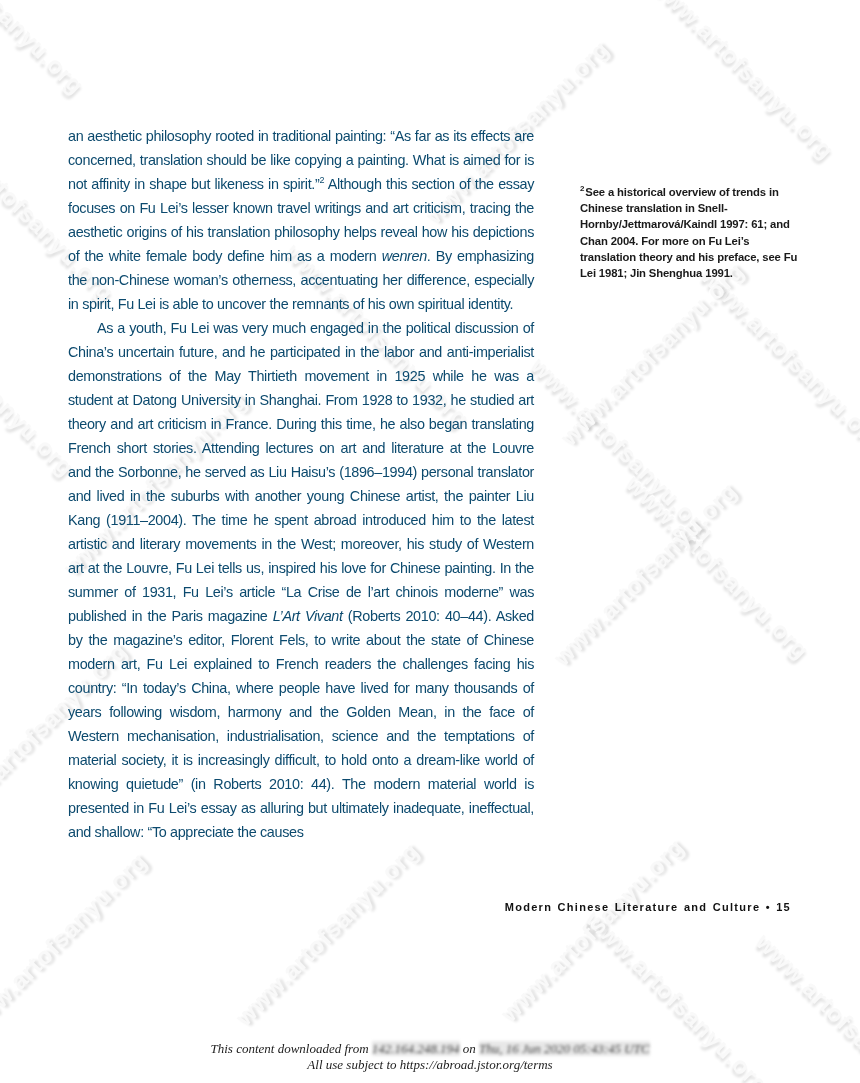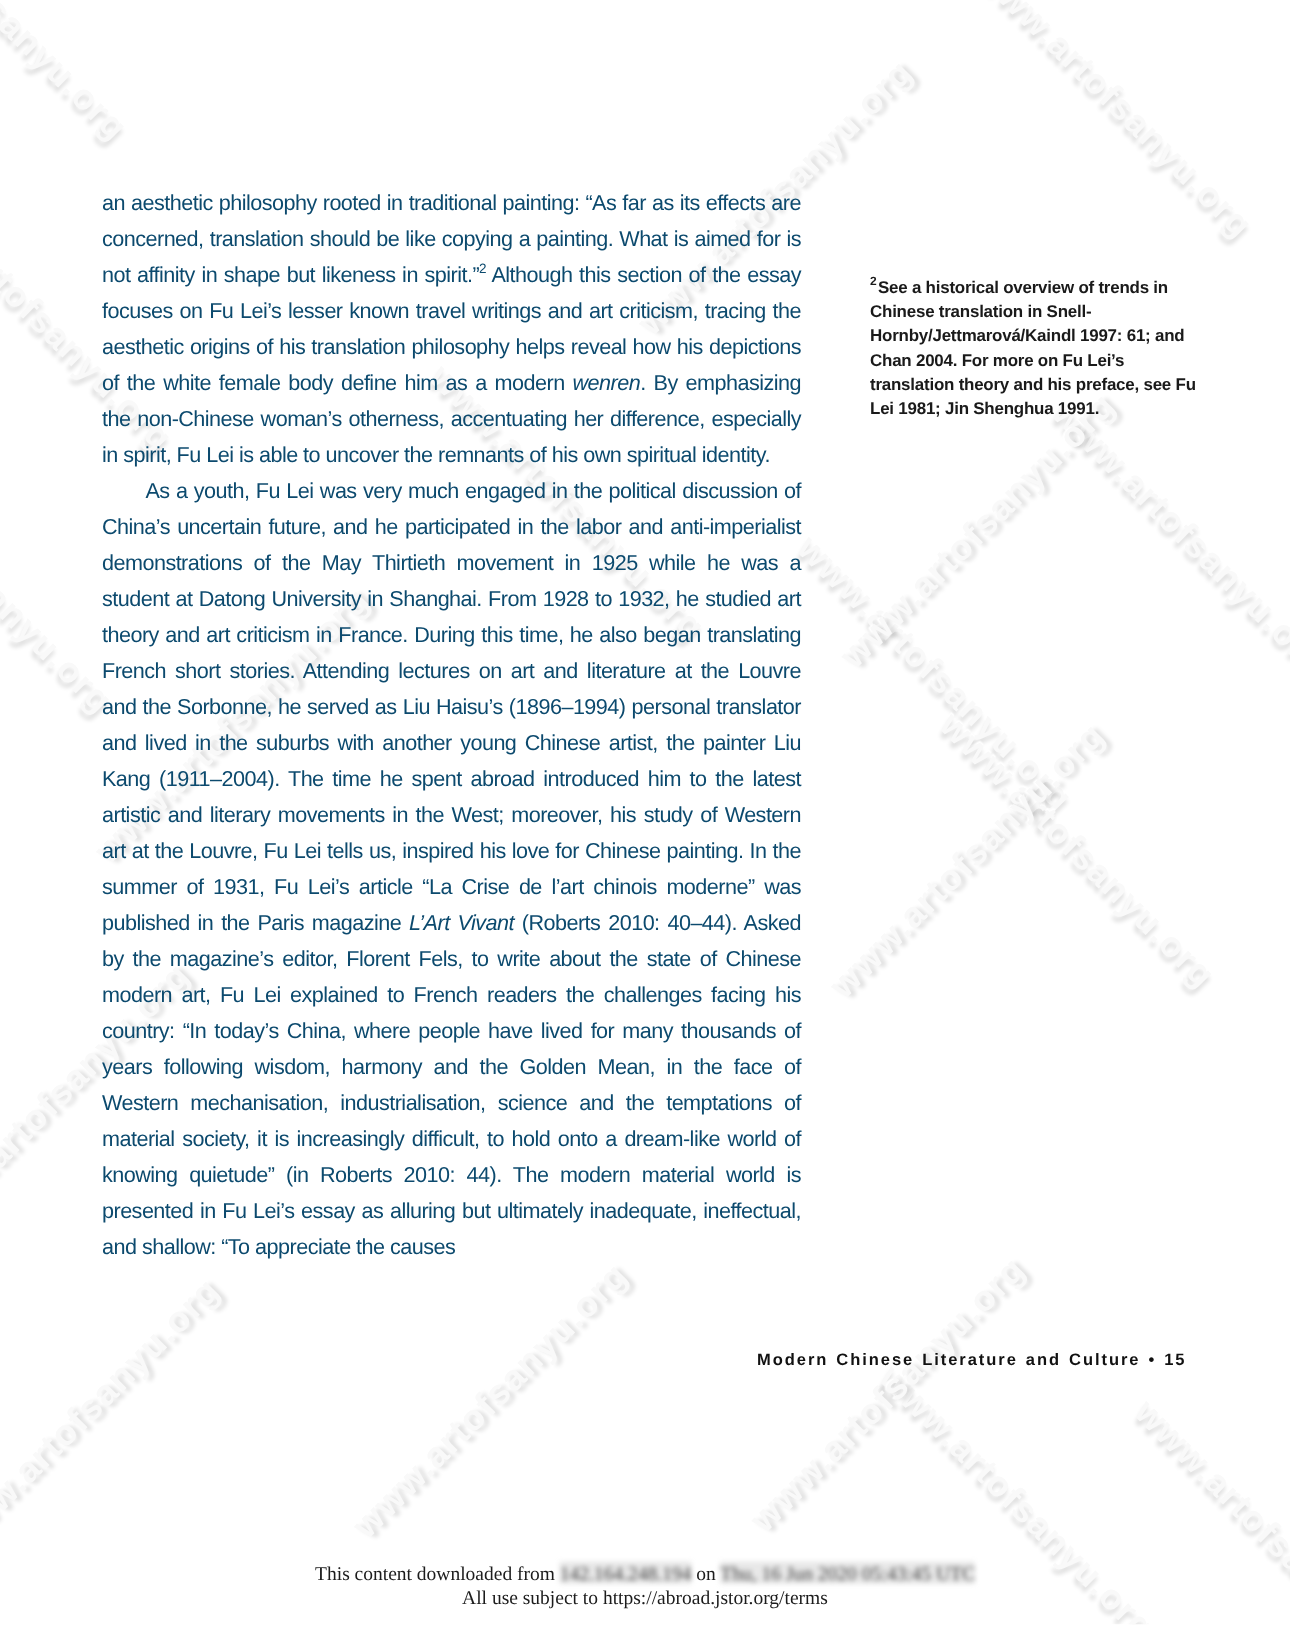--- a/index.html
+++ b/index.html
@@ -86,20 +86,21 @@
     position: absolute;
     z-index: 1;
     left: 0;
     right: 0;
     top: 1041px;
     text-align: center;
     font-family: "Liberation Serif", serif;
     font-size: 13px;
     line-height: 16px;
     color: #1c1c1c;
+    font-style: italic;
   }
   .redacted {
     filter: blur(1.7px);
     color: #444444;
     background: rgba(150,150,150,0.22);
     border-radius: 1px;
   }
 </style>
 </head>
 <body>

